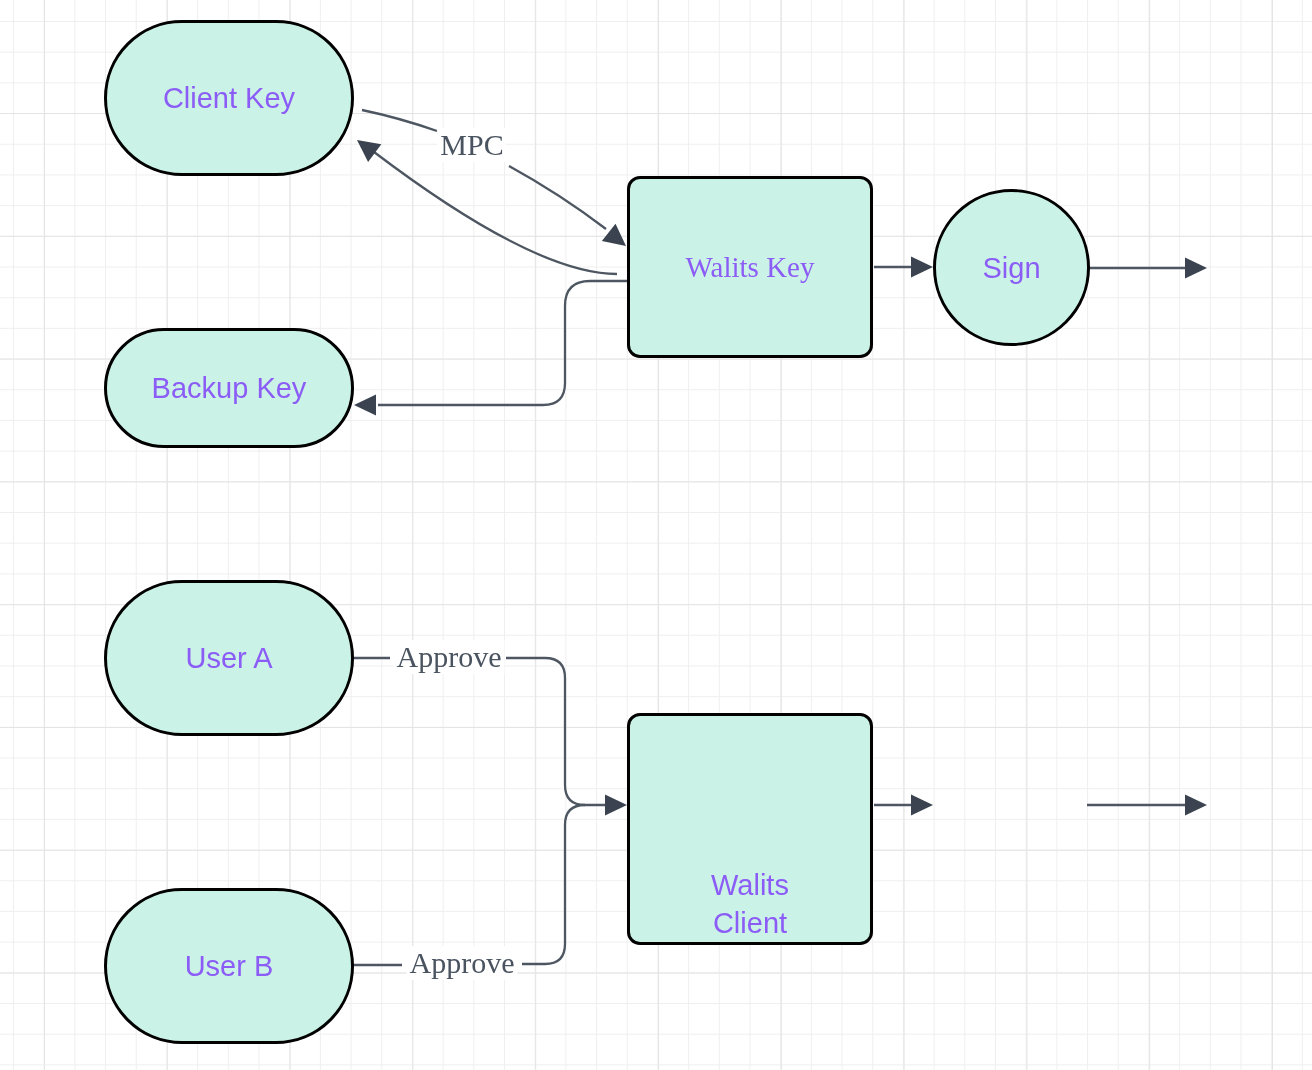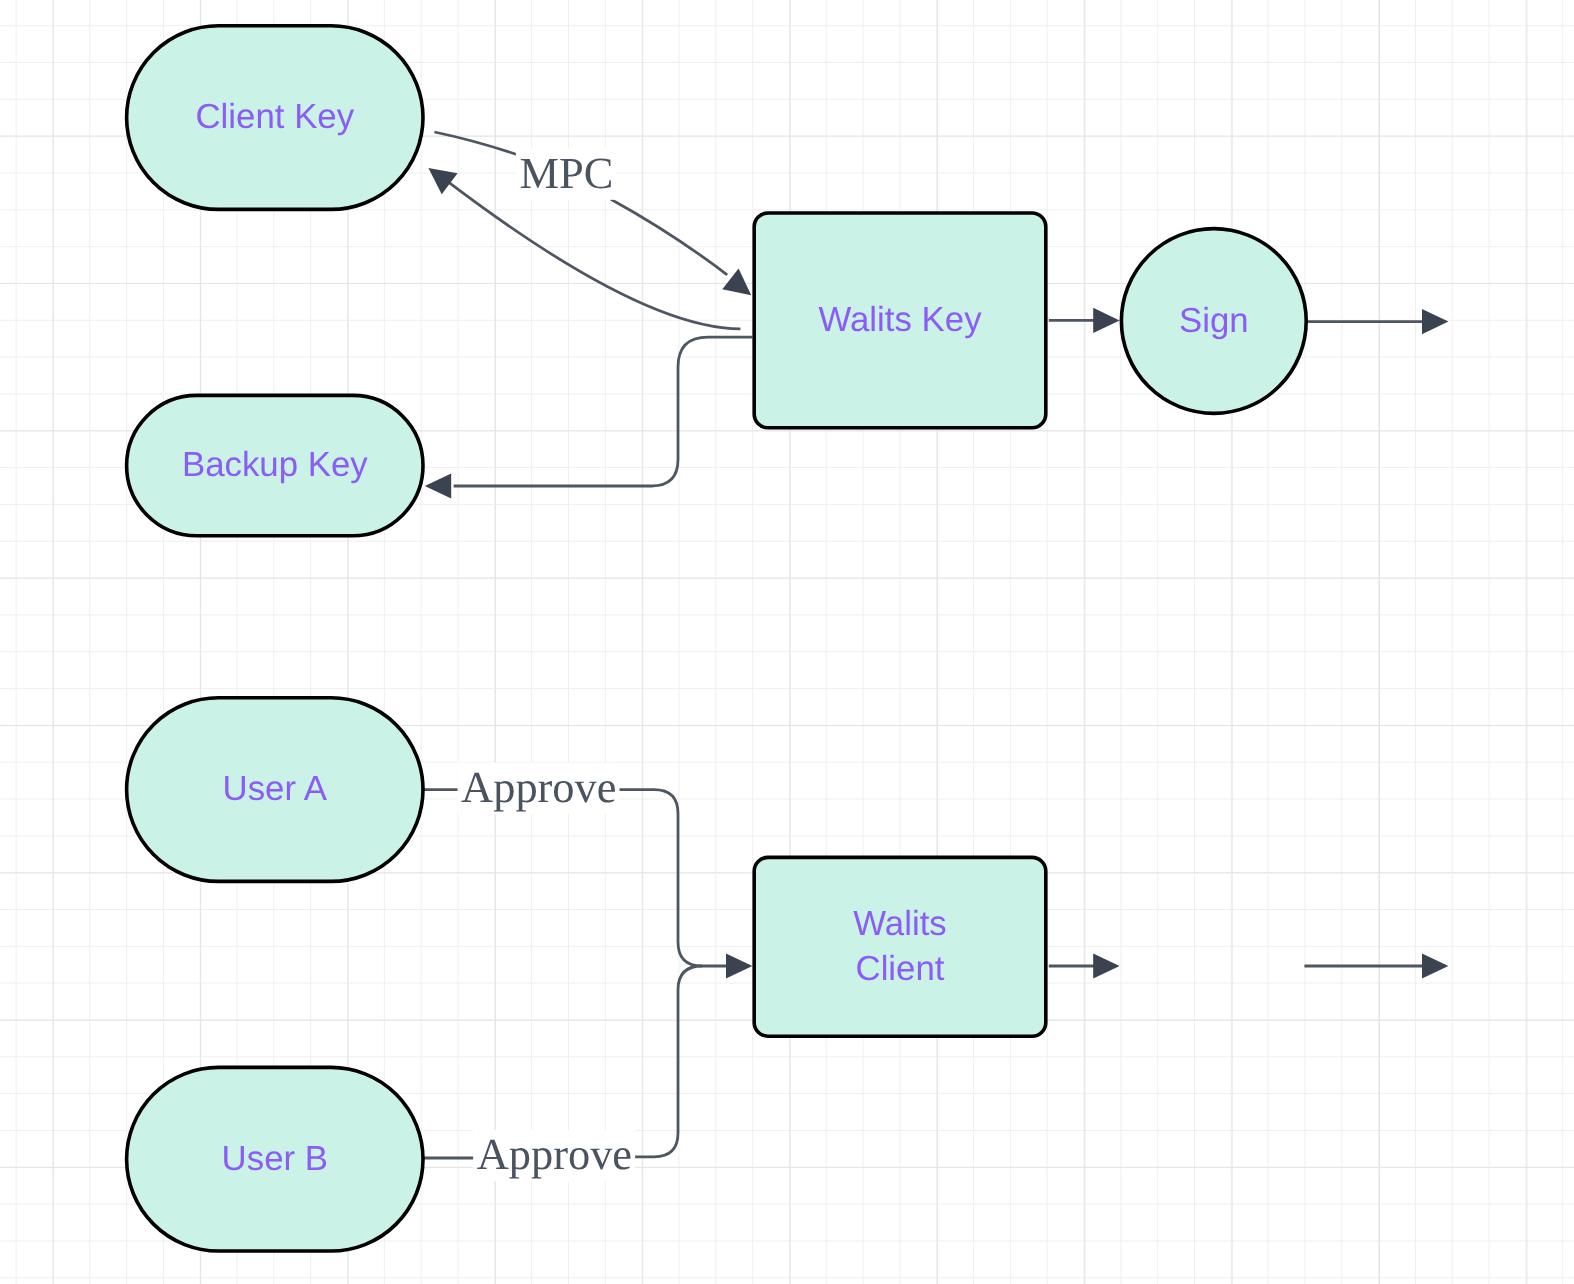--- a/index.html
+++ b/index.html
@@ -31,21 +31,21 @@
     font-size:29px;
     line-height:38px;
   }
   .stadium{border-radius:80px;}
   .rrect{border-radius:13px;}
   .circle{border-radius:50%;}
   .edge-label{
     position:absolute;
     transform:translate(-50%,-50%);
     font-family:"Liberation Serif","DejaVu Serif",serif;
-    font-size:37px;
+    font-size:30px;
     color:#4a5360;
     background:#ffffff;
     padding:0 3px;
     white-space:nowrap;
   }
 </style>
 </head>
 <body>
 
 <div class="canvas">
@@ -97,37 +97,37 @@
     <g>
       <path d="M 1087 805 H 1187"></path>
       <polygon points="1207,805 1185,794.5 1185,815.5"></polygon>
     </g>
   </svg>
 
   <div class="node stadium" style="left:104px;top:20px;width:250px;height:156px;">
     <span>Client Key</span>
   </div>
 
-  <div class="node rrect" style="left:627px;top:176px;width:246px;height:182px;">
+  <div class="node rrect" style="left:627px;top:176px;width:246px;height:182px;font-family:Liberation Serif, serif;">
     <span>Walits Key</span>
   </div>
 
   <div class="node circle" style="left:933px;top:189px;width:157px;height:157px;">
     <span>Sign</span>
   </div>
 
   <div class="node stadium" style="left:104px;top:328px;width:250px;height:120px;">
     <span>Backup Key</span>
   </div>
 
   <div class="node stadium" style="left:104px;top:580px;width:250px;height:156px;">
     <span>User A</span>
   </div>
 
-  <div class="node rrect" style="left:627px;top:713px;width:246px;height:152px;">
+  <div class="node rrect" style="left:627px;top:713px;width:246px;height:232px;align-items:flex-end;">
     <span>
       <span style="display:block;">Walits</span>
       <span style="display:block;">Client</span>
     </span>
   </div>
 
 
   <div class="node stadium" style="left:104px;top:888px;width:250px;height:156px;">
     <span>User B</span>
   </div>

